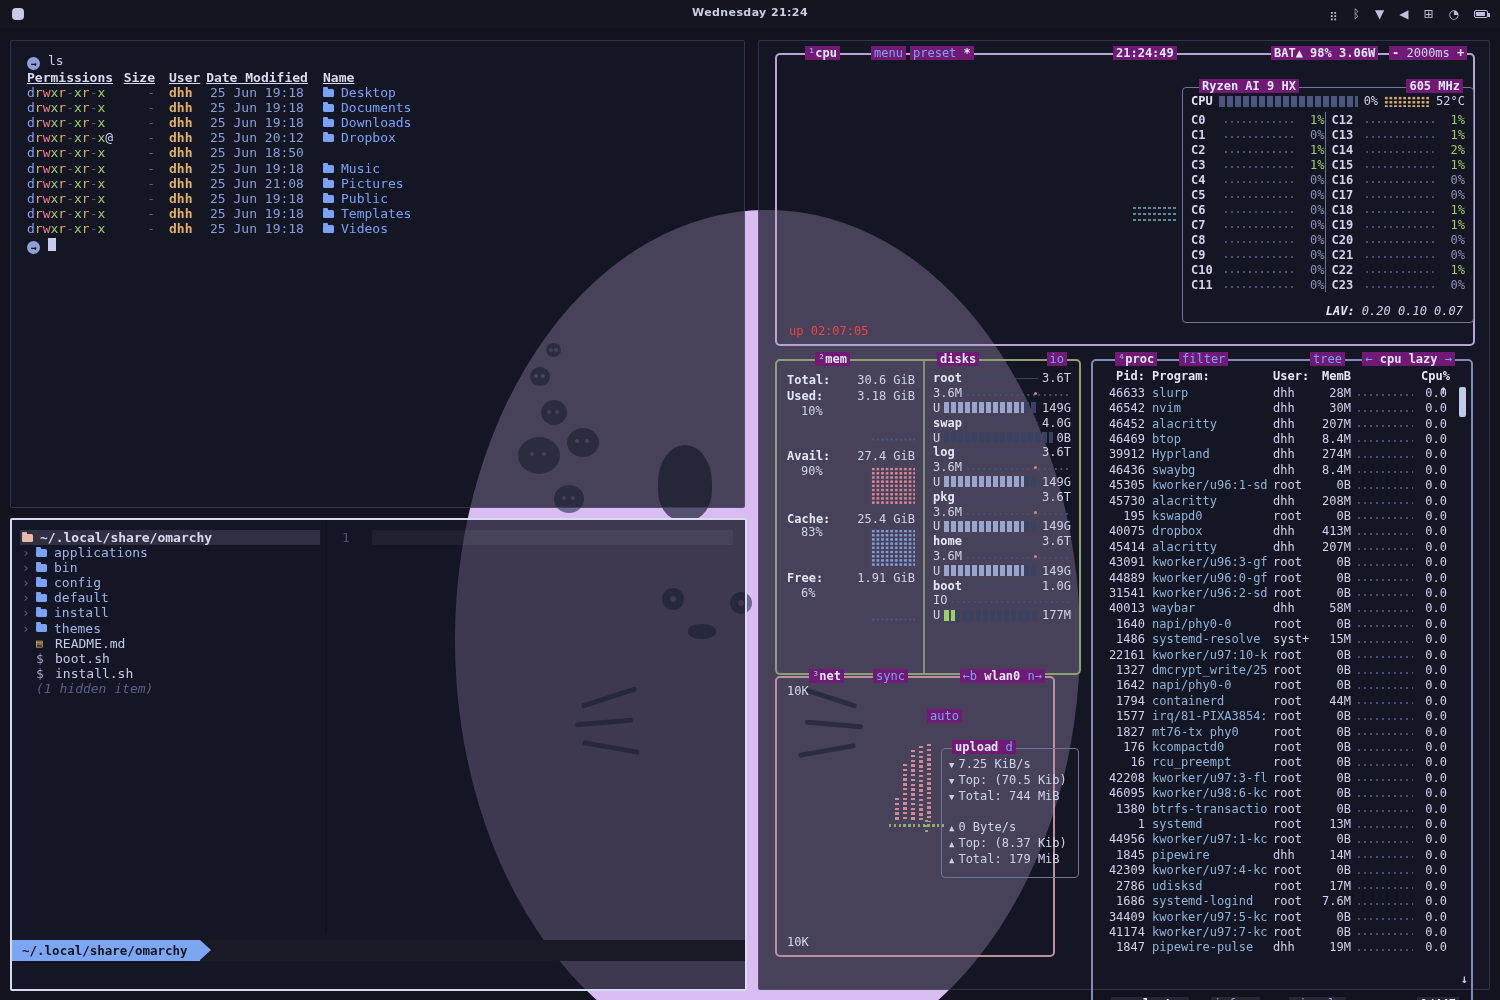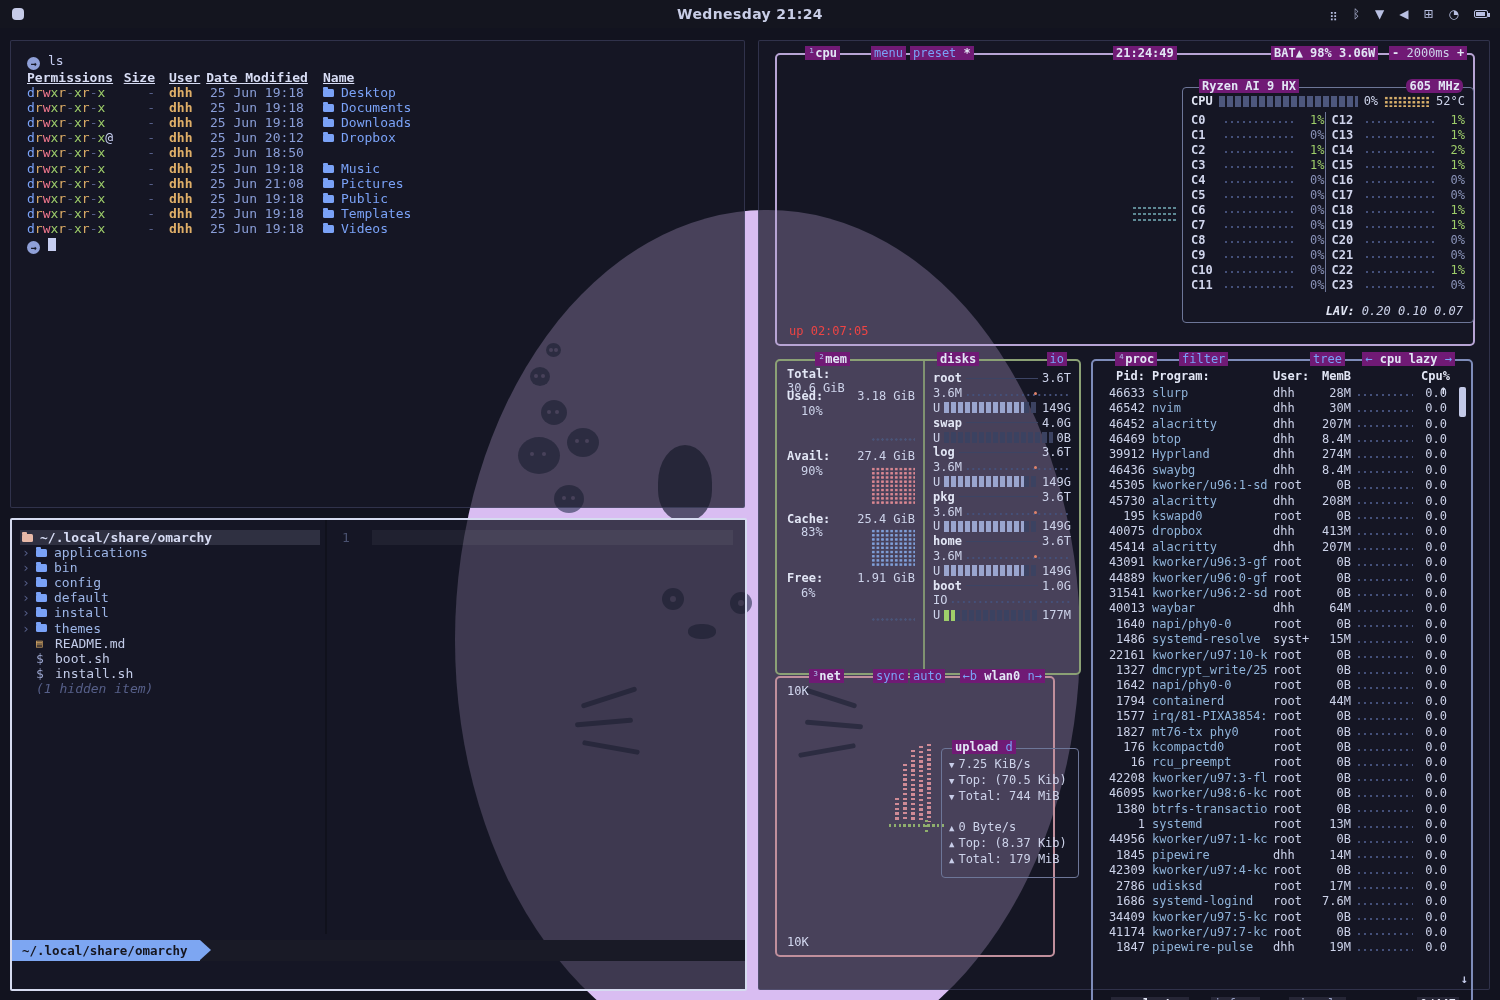--- a/index.html
+++ b/index.html
@@ -12,21 +12,21 @@
   .blob { position:absolute; left:455px; top:210px; width:625px; height:860px;
           border-radius:50%; background:#d9bdf2; }
   .wp-detail { position:absolute; background:#6e6890; border-radius:50%; }
   .sprite-eye { position:absolute; width:4px; height:4px; border-radius:50%; background:#d9bdf2; }
   .whisker { position:absolute; width:58px; height:5px; border-radius:3px; background:#6e6890; }
 
   
   #menubar { position:absolute; left:0; top:0; width:1500px; height:28px; background:#14151f;
              font-family:"DejaVu Sans", sans-serif; color:#c8cde6; }
   #menubar .mb-title { position:absolute; left:0; right:0; top:6px; text-align:center;
-             font-size:14px; font-weight:bold; letter-spacing:0.4px; }
+             font-size:11px; font-weight:bold; letter-spacing:0.4px; }
   #mb-logo { position:absolute; left:12px; top:8px; width:12px; height:12px; border-radius:4px; background:#c6cbe8; }
   #mb-icons { position:absolute; right:12px; top:0; height:28px; display:flex; align-items:center; gap:15px;
               font-size:12px; color:#b9c0e2; }
   .batt { width:14px; height:8px; border:1px solid #b9c0e2; border-radius:2px; position:relative; display:inline-block; }
   .batt::before { content:""; position:absolute; left:1px; top:1px; bottom:1px; width:9px; background:#b9c0e2; }
   .batt::after { content:""; position:absolute; right:-3px; top:2px; width:2px; height:4px; background:#b9c0e2; }
 
   
   .win { position:absolute; background:rgba(23,24,39,0.75); border-radius:2px; }
   #win-term { left:10px; top:40px; width:735px; height:468px; border:1px solid rgba(96,104,148,0.35); }
@@ -388,21 +388,21 @@
       <span class="panel-label lbl-blue" style="left:94px;">menu</span>
       <span class="panel-label" style="left:133px;"><span class="lbl-blue">preset</span> <span class="lbl-b">*</span></span>
       <span class="panel-label lbl-b" style="left:336px;">21:24:49</span>
       <span class="panel-label lbl-b" style="left:494px;">BAT▲ 98% 3.06W</span>
       <span class="panel-label" style="left:612px;"><span class="lbl-b">-</span> <span class="lbl-val">2000ms</span> <span class="lbl-b">+</span></span>
 
       <div id="cpu-minigraph"></div>
 
       <div id="cpu-inner">
         <span class="panel-label lbl-b" style="left:16px;">Ryzen AI 9 HX</span>
-        <span class="panel-label lbl-b" style="right:10px;border-radius:6px;">605 MHz</span>
+        <span class="panel-label lbl-b" style="right:10px;">605 MHz</span>
         <div id="cpu-row">
           <span class="b-white">CPU</span>
           <div class="meter"></div>
           <span class="b-val">0%</span>
           <div class="braille-y"></div>
           <span class="b-val">52°C</span>
         </div>
         <div id="cpu-cores">
           <div class="core-col" id="cores-left">
               <div class="core-row">
@@ -534,21 +534,21 @@
       <div id="cpu-uptime">up 02:07:05</div>
     </div>
 
     <div class="panel" id="panel-mem">
       <span class="panel-label" style="left:38px;"><span class="lbl-sup">²</span><span class="lbl-b">mem</span></span>
       <span class="panel-label lbl-b" style="left:160px;">disks</span>
       <span class="panel-label lbl-blue" style="right:12px;">io</span>
       <div id="mem-divider"></div>
 
       <div id="mem-col">
-        <div class="mem-line" style="top:6px;flex-direction:column;">
+        <div class="mem-line" style="top:12px;">
             <span class="b-white">Total:</span>
             <span class="b-val">30.6 GiB</span>
           </div>
         <div class="mem-line" style="top:28px;">
             <span class="b-white">Used:</span>
             <span class="b-val">3.18 GiB</span>
           </div>
         <div class="mem-pct" style="top:43px;">10%</div>
         <div class="mgraph mg-dots" style="top:76px;"></div>
         <div class="mem-line" style="top:88px;">
@@ -676,21 +676,21 @@
               <div class="seg-off"></div>
             </div>
             <span class="b-val">177M</span>
           </div>
         </div>
     </div>
 
     <div class="panel" id="panel-net">
       <span class="panel-label" style="left:32px;"><span class="lbl-sup">³</span><span class="lbl-b">net</span></span>
       <span class="panel-label lbl-blue" style="left:96px;">sync</span>
-      <span class="panel-label lbl-blue" style="left:133px;">auto</span>
+      <span class="panel-label lbl-blue" style="left:150px;margin-top:40px;">auto</span>
       <span class="panel-label lbl-blue" style="left:202px;">zero</span>
       <span class="panel-label" style="right:8px;"><span class="lbl-blue">←b</span> <span class="lbl-b">wlan0</span> <span class="lbl-blue">n→</span></span>
 
       <div id="net-scale-top">10K</div>
       <div id="net-scale-bottom">10K</div>
       <div id="net-graph">
         <div class="ncol" style="height:24px;"></div>
         <div class="ncol" style="height:58px;"></div>
         <div class="ncol" style="height:72px;"></div>
         <div class="ncol" style="height:76px;"></div>
@@ -837,21 +837,21 @@
             <span class="p-prog">kworker/u96:2-sd</span>
             <span class="p-user b-val">root</span>
             <span class="p-mem b-val">0B</span>
             <span class="p-dots"></span>
             <span class="p-cpu b-val">0.0</span>
           </div>
           <div class="p-row">
             <span class="p-pid b-val">40013</span>
             <span class="p-prog">waybar</span>
             <span class="p-user b-val">dhh</span>
-            <span class="p-mem b-val">64M</span>
+            <span class="p-mem b-val">58M</span>
             <span class="p-dots"></span>
             <span class="p-cpu b-val">0.0</span>
           </div>
           <div class="p-row">
             <span class="p-pid b-val">1640</span>
             <span class="p-prog">napi/phy0-0</span>
             <span class="p-user b-val">root</span>
             <span class="p-mem b-val">0B</span>
             <span class="p-dots"></span>
             <span class="p-cpu b-val">0.0</span>

